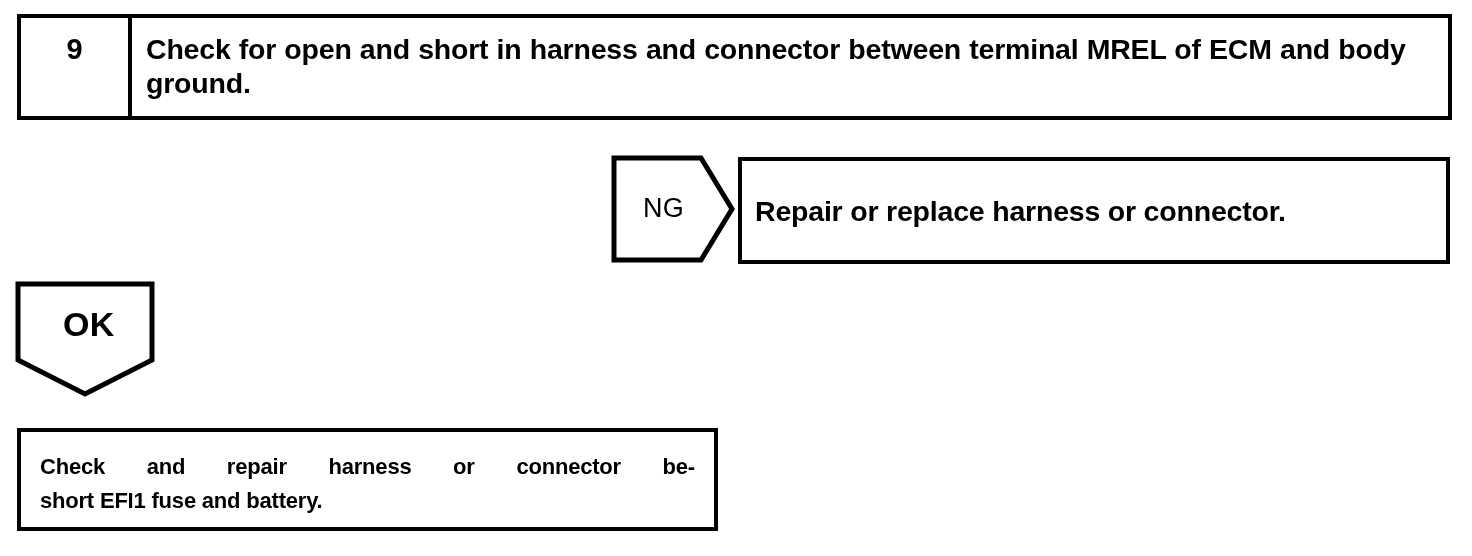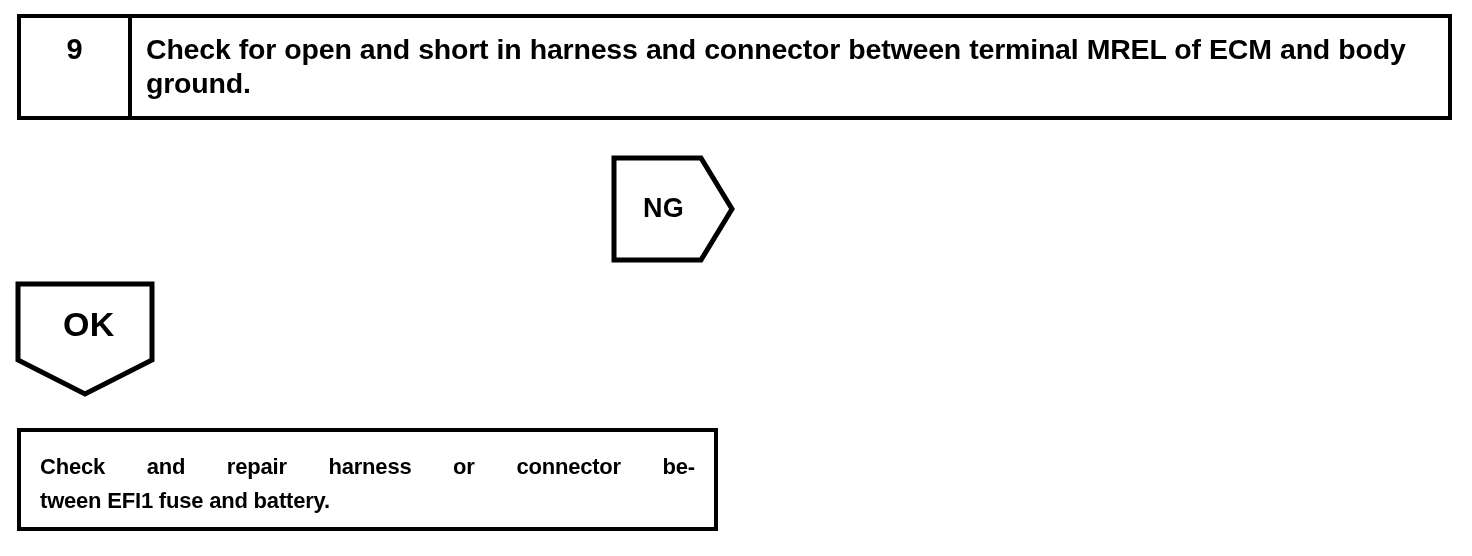--- a/index.html
+++ b/index.html
@@ -83,21 +83,21 @@
     position: absolute;
     left: 0;
     top: 0;
     display: block;
   }
   #ng-label {
     position: absolute;
     left: 32px;
     top: 40px;
     font-size: 27px;
-    font-weight: bold;
+    font-weight: normal;
     line-height: 1;
     letter-spacing: 0.3px;
   }
 
   
   #ng-result-box {
     left: 738px;
     top: 157px;
     width: 712px;
     height: 107px;
@@ -174,28 +174,31 @@
     </div>
   </div>
 
   <div id="ng-pentagon">
     <svg width="124" height="108" viewBox="0 0 124 108">
       <polygon points="3,3 90,3 121,54 90,105 3,105" fill="#ffffff" stroke="#000000" stroke-width="5" stroke-linejoin="miter"></polygon>
     </svg>
     <span id="ng-label">NG</span>
   </div>
 
+  <div class="fc-box" id="ng-result-box">
+    <span id="ng-result-text">Repair or replace harness or connector.</span>
+  </div>
 
   <div id="ok-pentagon">
     <svg width="140" height="116" viewBox="0 0 140 116">
       <polygon points="3,3 137,3 137,79 70,113 3,79" fill="#ffffff" stroke="#000000" stroke-width="5" stroke-linejoin="miter"></polygon>
     </svg>
     <span id="ok-label">OK</span>
   </div>
 
   <div class="fc-box" id="ok-result-box">
     <div id="ok-result-text">
       <span class="jline j">Check and repair harness or connector be-</span>
-      <span class="jline">tween EFI1 fuse and battery.</span>
+      <span class="jline">short EFI1 fuse and battery.</span>
     </div>
   </div>
 
 </div>
 
 </body></html>

